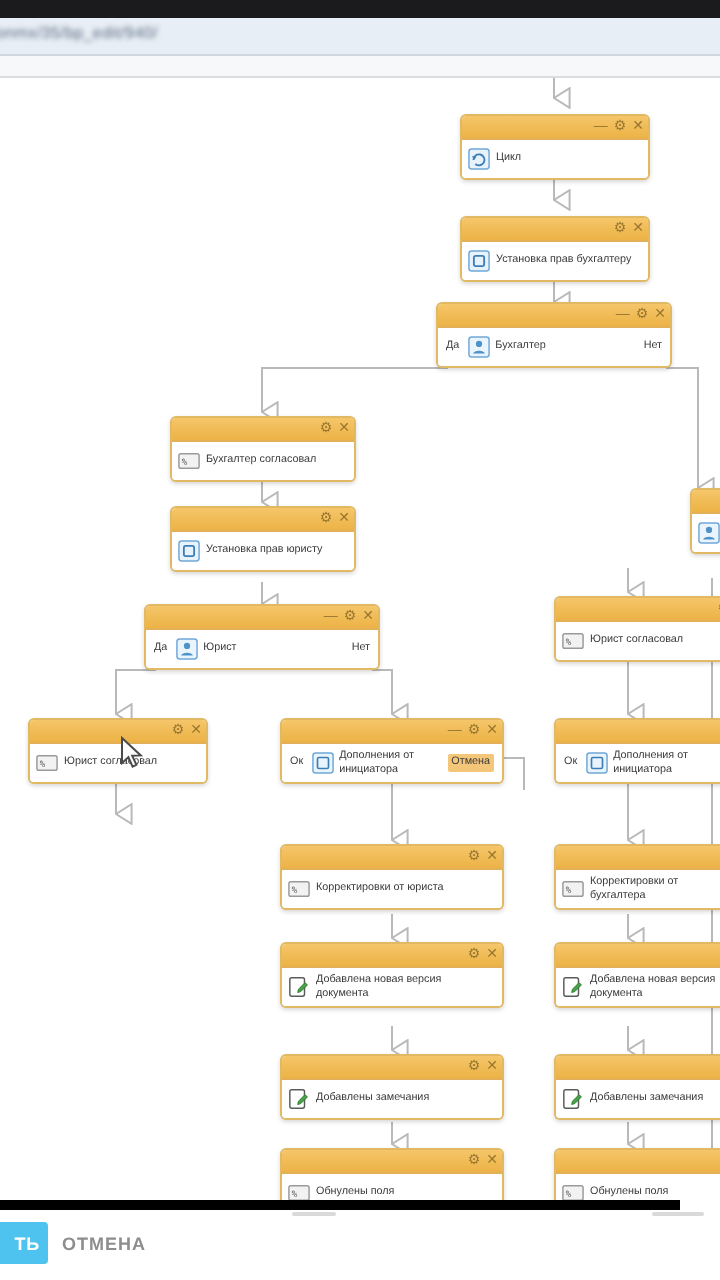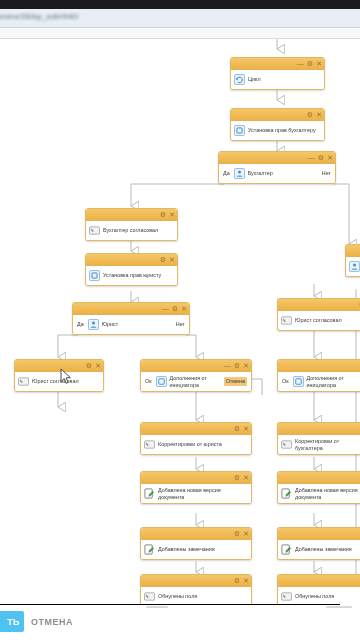--- a/index.html
+++ b/index.html
@@ -65,21 +65,21 @@
   .node .yes{margin-right:4px;}
   .node .no{margin-left:4px;}
   .node .no.hl{background:#f3c679;padding:1px 2px;border-radius:1px;}
 
   .node.decision .body{padding:2px 4px;}
   .node.clipped-right{border-right:none;border-top-right-radius:0;border-bottom-right-radius:0;}
 
   
   #bottombar{
     position:absolute;left:0;bottom:0;width:340px;height:35px;
-    background:#ffffff;border-top:1px solid #000000;
+    background:#ffffff;border-top:5px solid #000000;
   }
   #btn-save{
     position:absolute;left:-24px;top:6px;width:48px;height:21px;
     background:#4ec3ef;border-radius:2px;color:#fff;
     font-size:9px;font-weight:bold;letter-spacing:.4px;
     display:flex;align-items:center;justify-content:flex-end;
     padding-right:4px;box-sizing:border-box;
   }
   #btn-cancel{
     position:absolute;left:31px;top:6px;height:21px;

